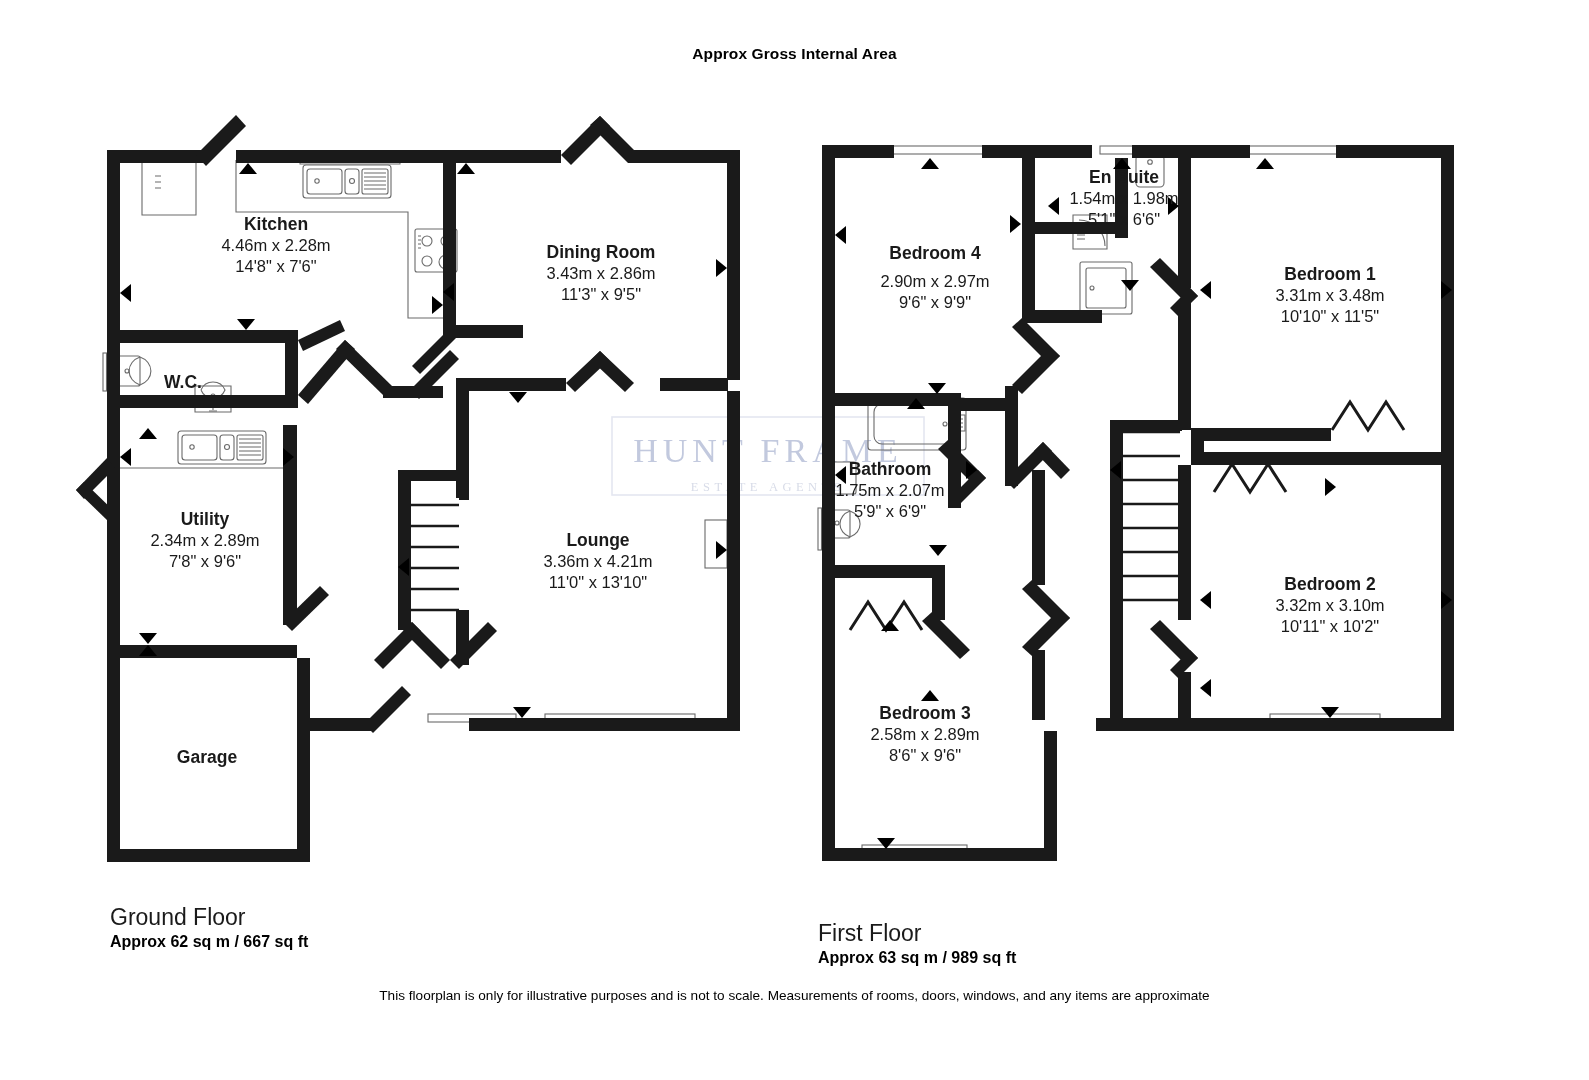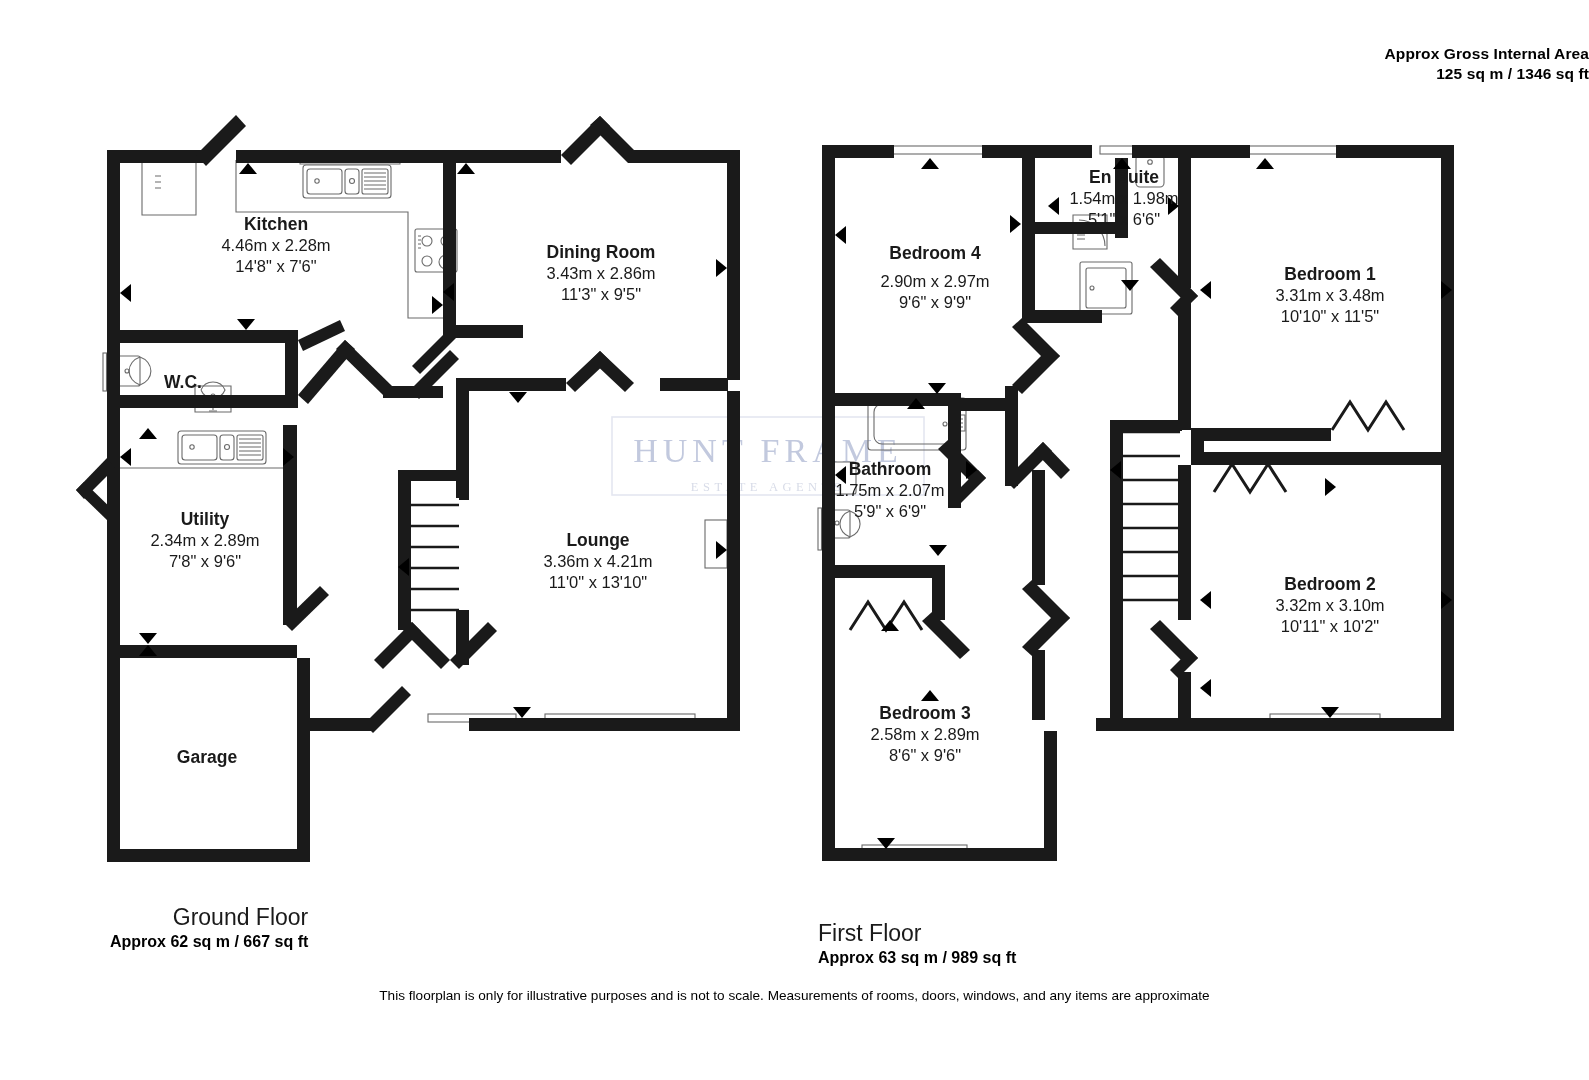--- a/index.html
+++ b/index.html
@@ -13,21 +13,21 @@
     width: 1589px;
     height: 1080px;
     background: #ffffff;
     overflow: hidden;
   }
   .hdr {
     position: absolute;
     top: 44px;
     left: 0;
     width: 1589px;
-    text-align: right;
+    text-align: center;
     font-weight: bold;
     font-size: 15.5px;
     color: #000;
     line-height: 20px;
     letter-spacing: 0.1px;
   }
   .hdr div { display: block; }
 
   svg { display: block; }
   #plan {
@@ -43,21 +43,21 @@
     line-height: 28px;
     white-space: nowrap;
   }
   .floor-sub {
     font-size: 16px;
     font-weight: bold;
     color: #000;
     line-height: 22px;
     white-space: nowrap;
   }
-  #gf-footer { left: 110px; top: 903px; text-align: right; }
+  #gf-footer { left: 110px; top: 903px; }
   #ff-footer { left: 818px; top: 897px; margin-top: 22px; }
 
   #disclaimer {
     position: absolute;
     left: 0;
     top: 985px;
     width: 1589px;
     text-align: center;
     font-size: 13.6px;
     line-height: 22.5px;
@@ -65,21 +65,20 @@
   }
   #disclaimer p { margin: 0; }
 </style>
 </head>
 <body>
 
 <div id="page">
 
   <div class="hdr">
     <div>Approx Gross Internal Area</div>
-    <div>125 sq m / 1346 sq ft</div>
   </div>
 
   <svg id="plan" width="1589" height="880" viewBox="0 0 1589 880">
 
     <defs>
       <g id="arrowUp">
           <polygon points="0,0 -9,11 9,11"></polygon>
         </g>
       <g id="arrowDown">
           <polygon points="0,11 -9,0 9,0"></polygon>

